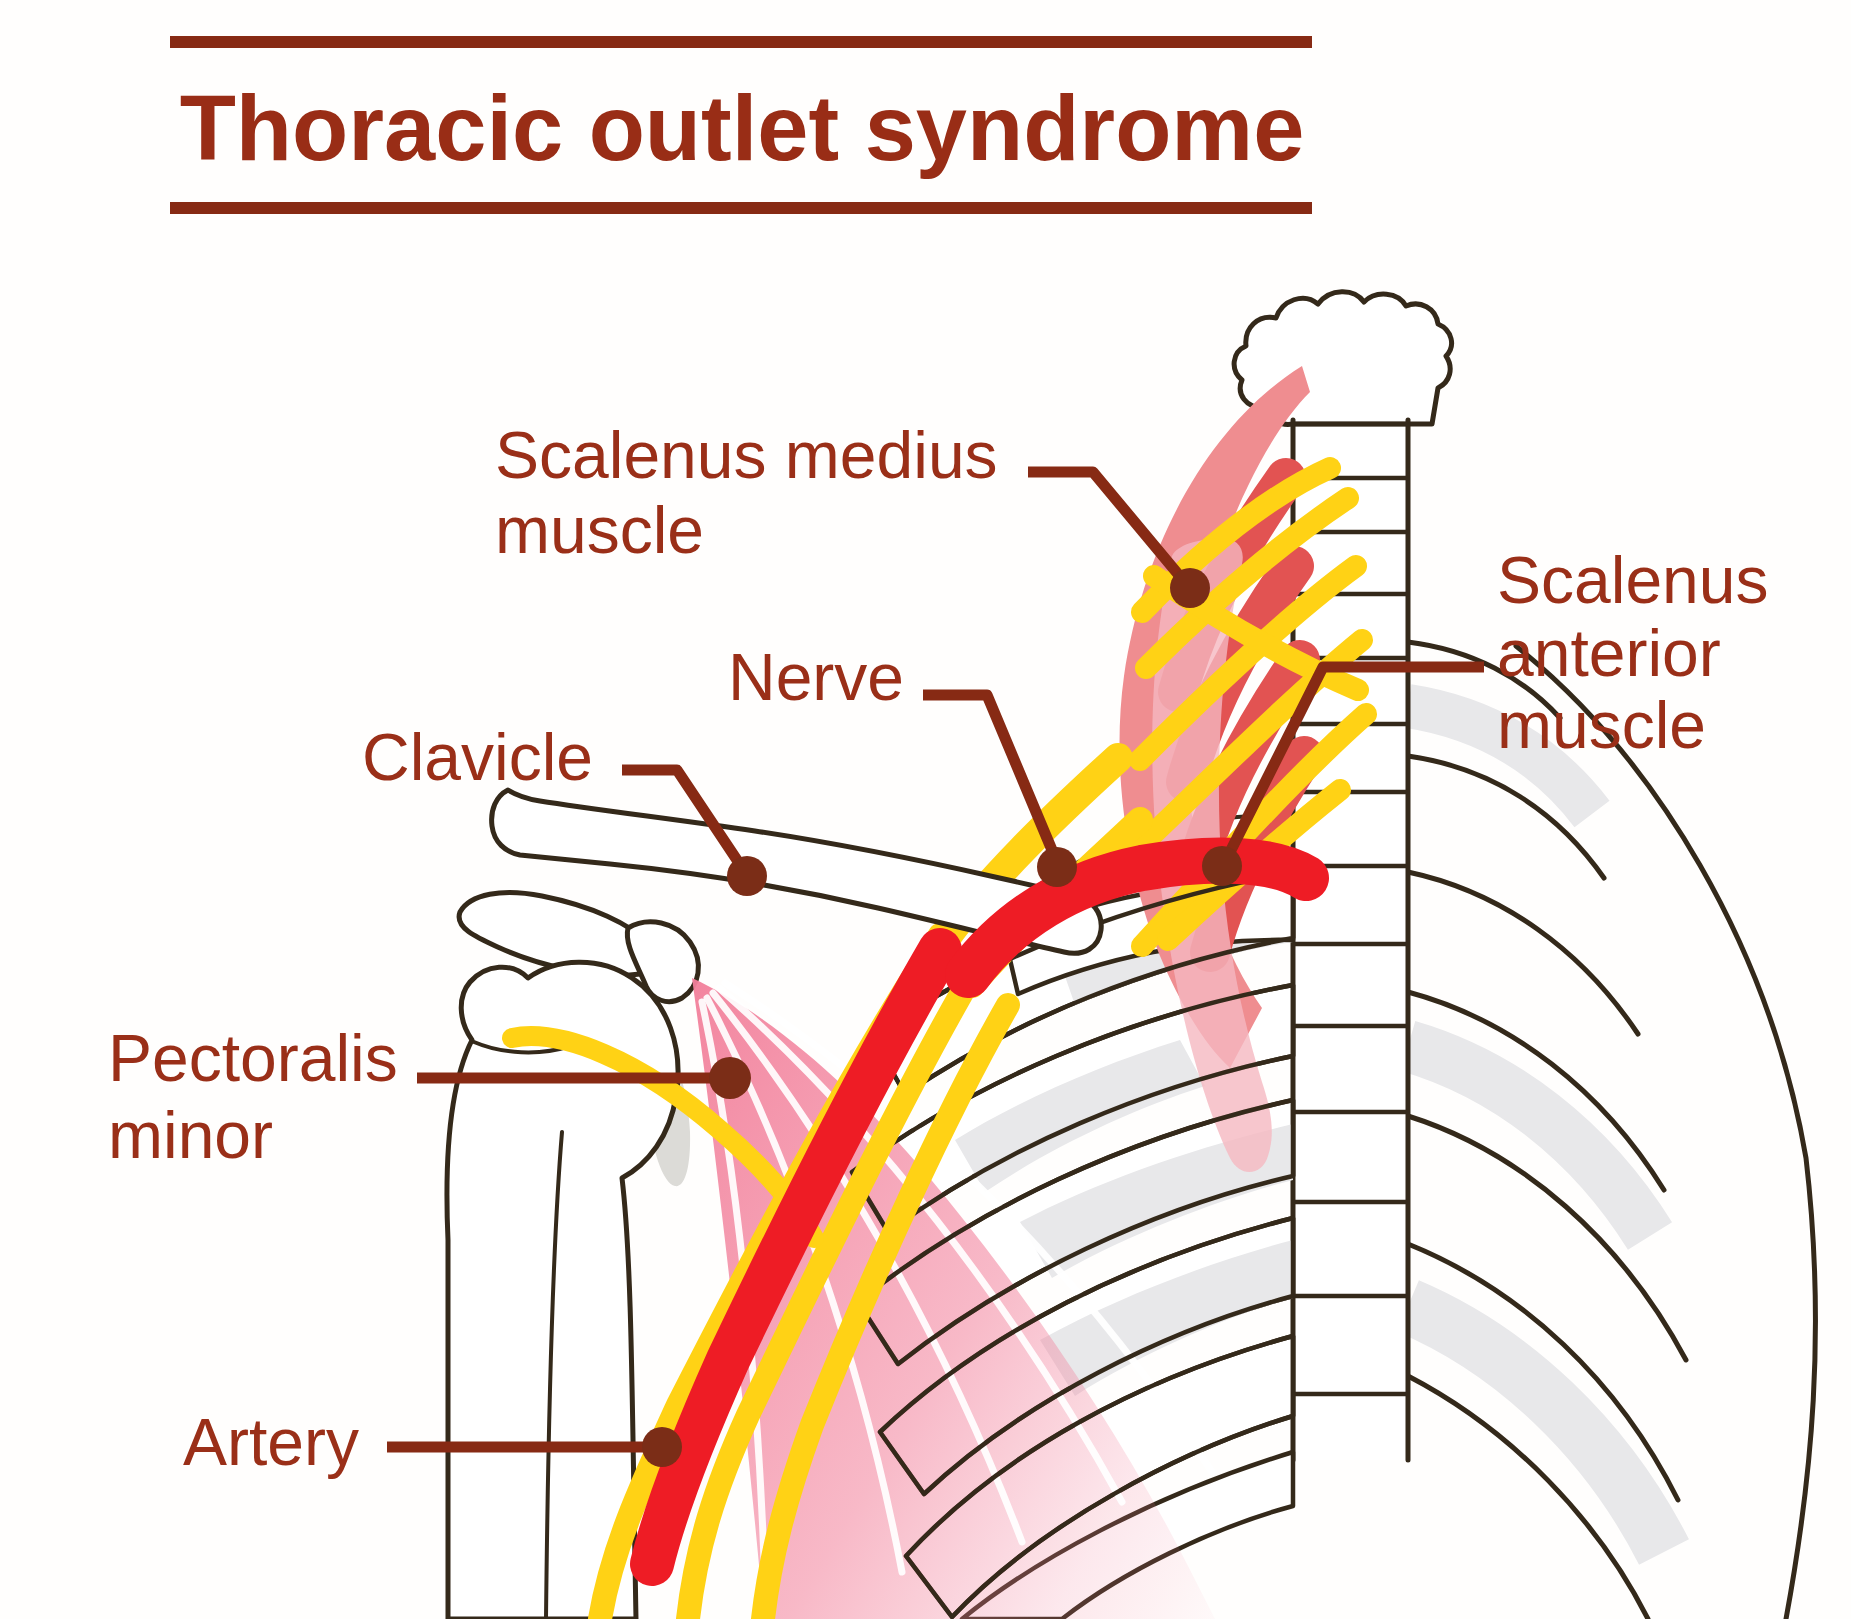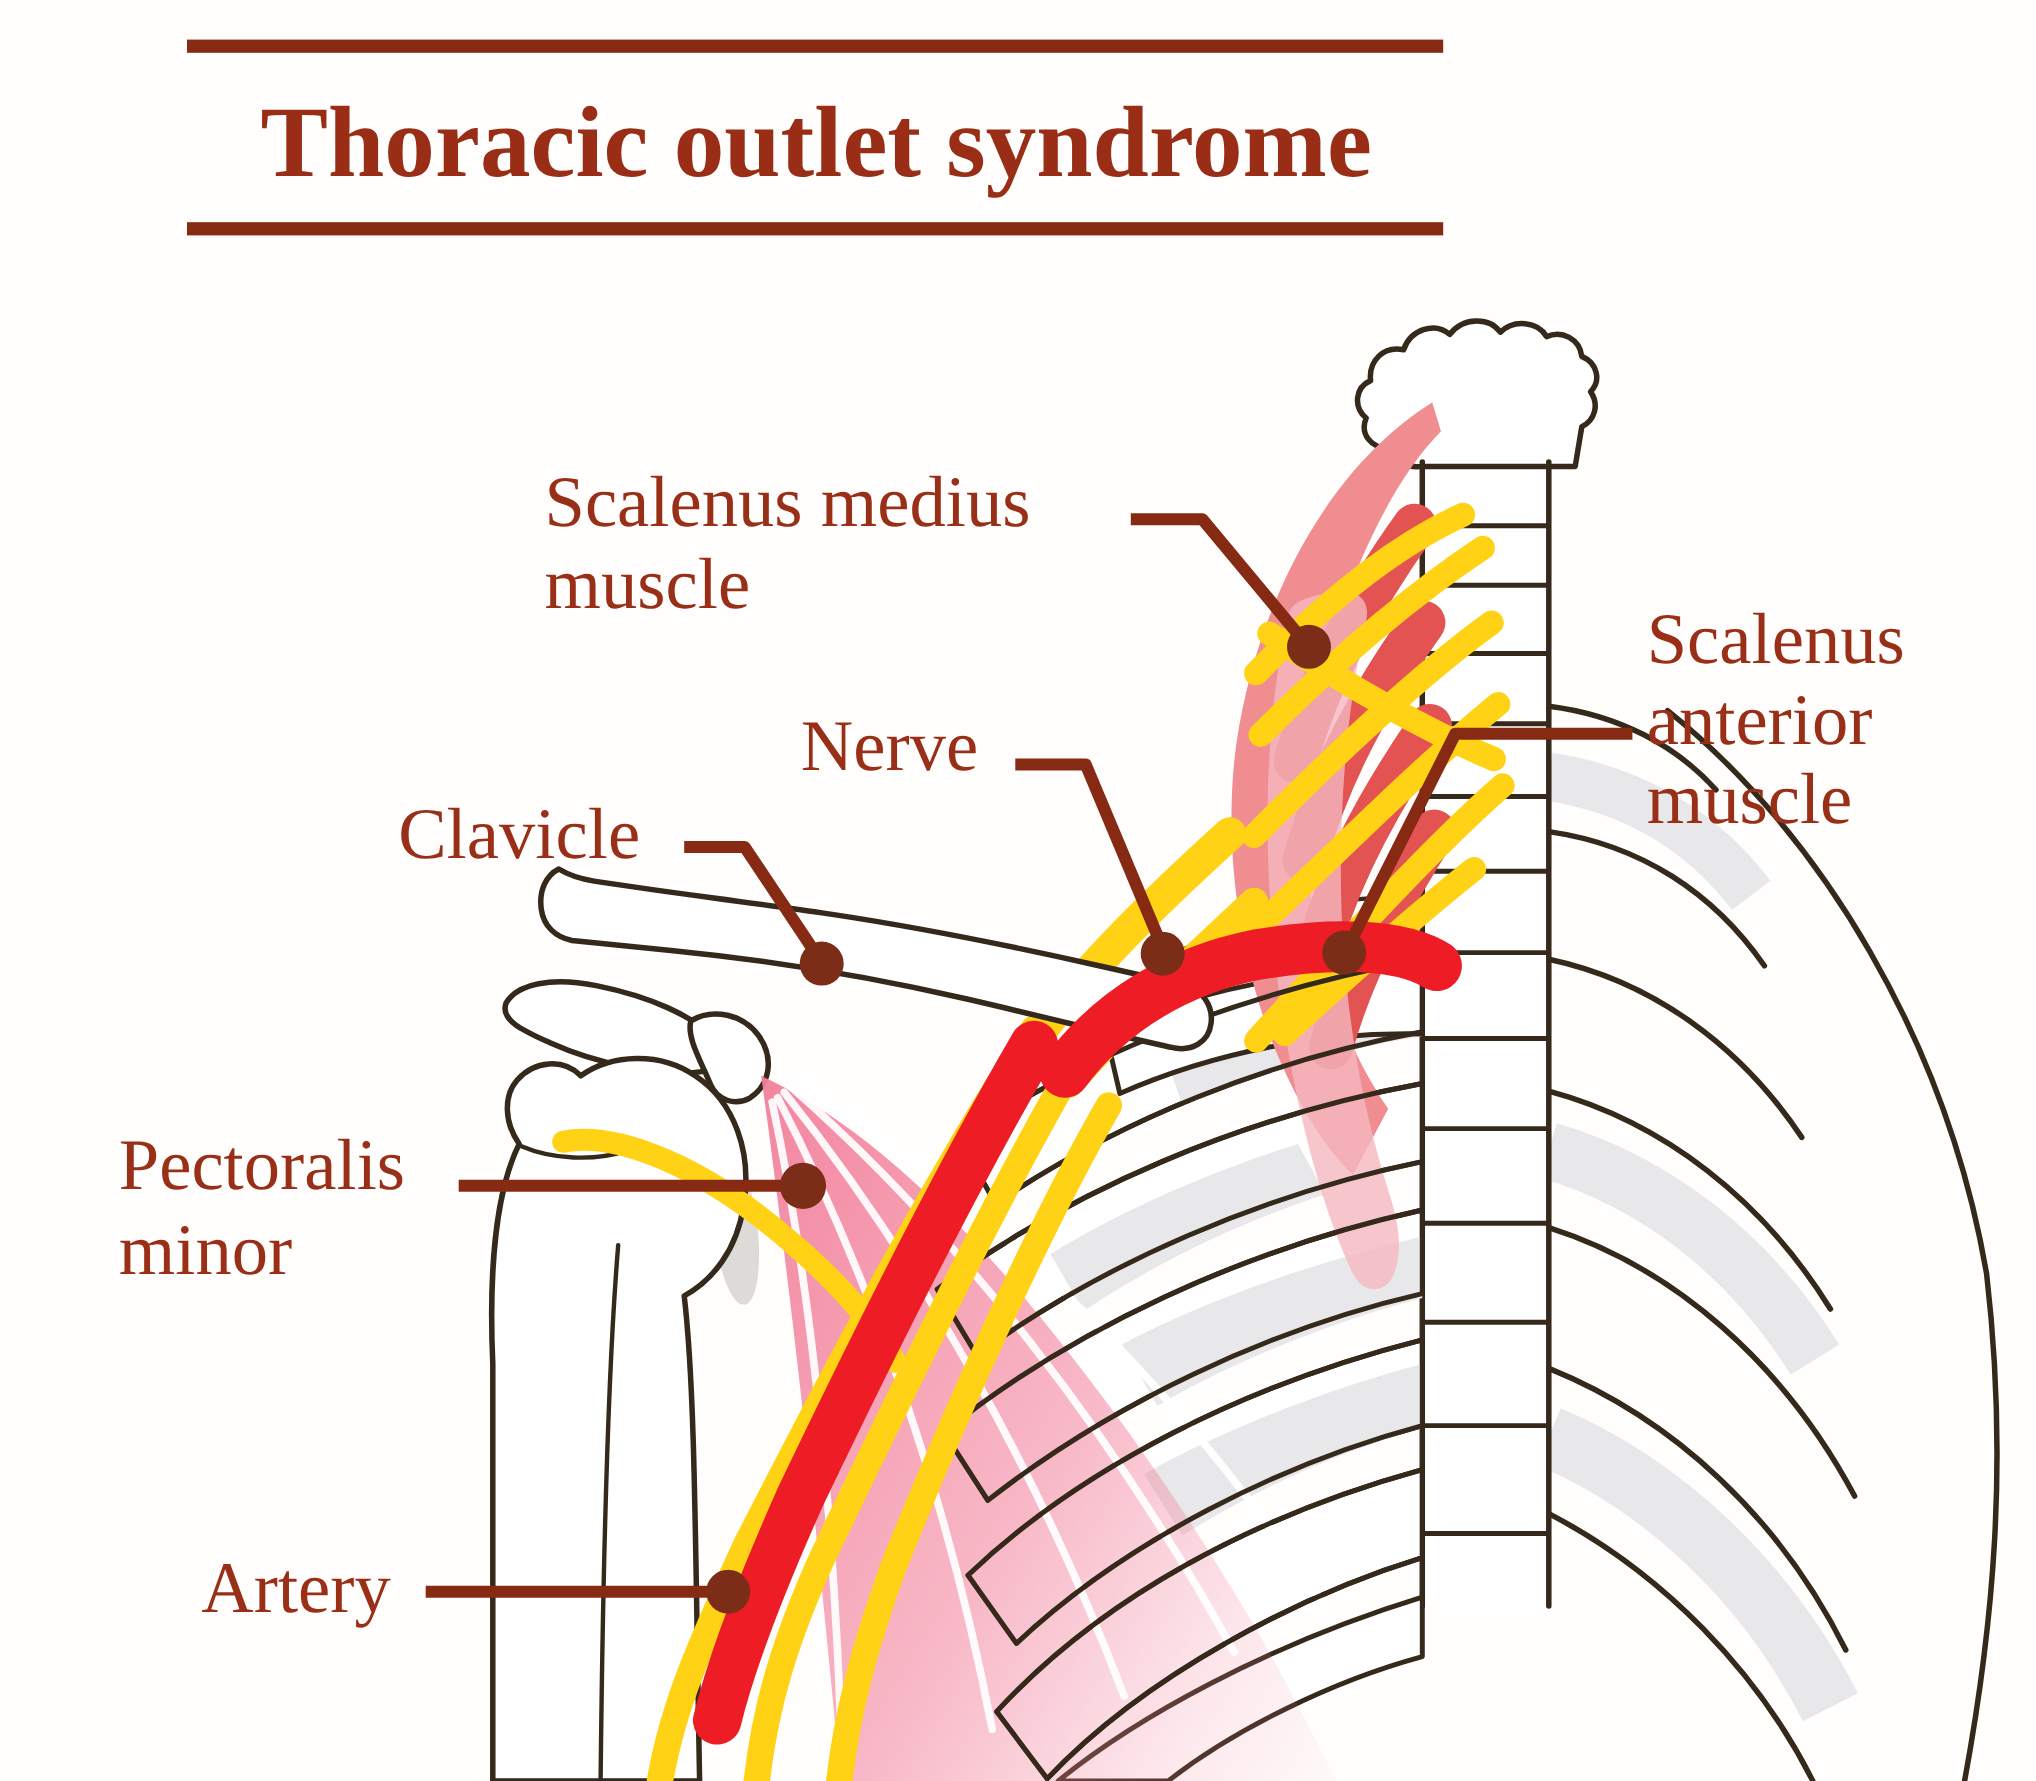--- a/index.html
+++ b/index.html
@@ -1,17 +1,17 @@
 <!DOCTYPE html>
 <html style="--background: #fffefd; --title-red: #992d16; --label-red: #9a2f18; --leader: #872a14; --dot: #7b2d17; --outline: #34291a; --artery-red: #ee1c25; --nerve-yellow: #ffd215; --muscle-pink: #ef8d90; --muscle-deep-red: #e25352; --muscle-pale-pink: #f5b8c1; --pectoralis-pink: #f2809b; --bone-fill: #ffffff; --rib-shade: #e8e8ea; --scapula-gray: #dcdbd7;"><head>
 <meta charset="utf-8">
 <style>
   html,body{margin:0;padding:0;background:#ffffff;}
   .stage{position:relative;width:1851px;height:1619px;background:var(--background,#fffefd);overflow:hidden;
-         font-family:Liberation Serif, serif;}
+         font-family:Liberation Sans, sans-serif;}
   svg{display:block;}
   .oline{fill:none;stroke:var(--outline);stroke-width:5px;stroke-linecap:round;}
   .oline-thin{fill:none;stroke:var(--outline);stroke-width:4px;stroke-linecap:round;}
   .bone{fill:var(--bone-fill);stroke:var(--outline);stroke-width:5px;stroke-linejoin:round;}
   .ribband{fill:var(--bone-fill);stroke:var(--outline);stroke-width:4.5px;stroke-linejoin:round;}
   .ribband-restroke{fill:none;stroke:var(--outline);stroke-width:4.5px;stroke-linejoin:round;}
   .ribshade{fill:var(--rib-shade);stroke:none;}
   .ribshade-stroke{fill:none;stroke:var(--rib-shade);}
   .nerve{fill:none;stroke:var(--nerve-yellow);stroke-linecap:round;}
   .artery{fill:none;stroke:var(--artery-red);stroke-linecap:round;}

